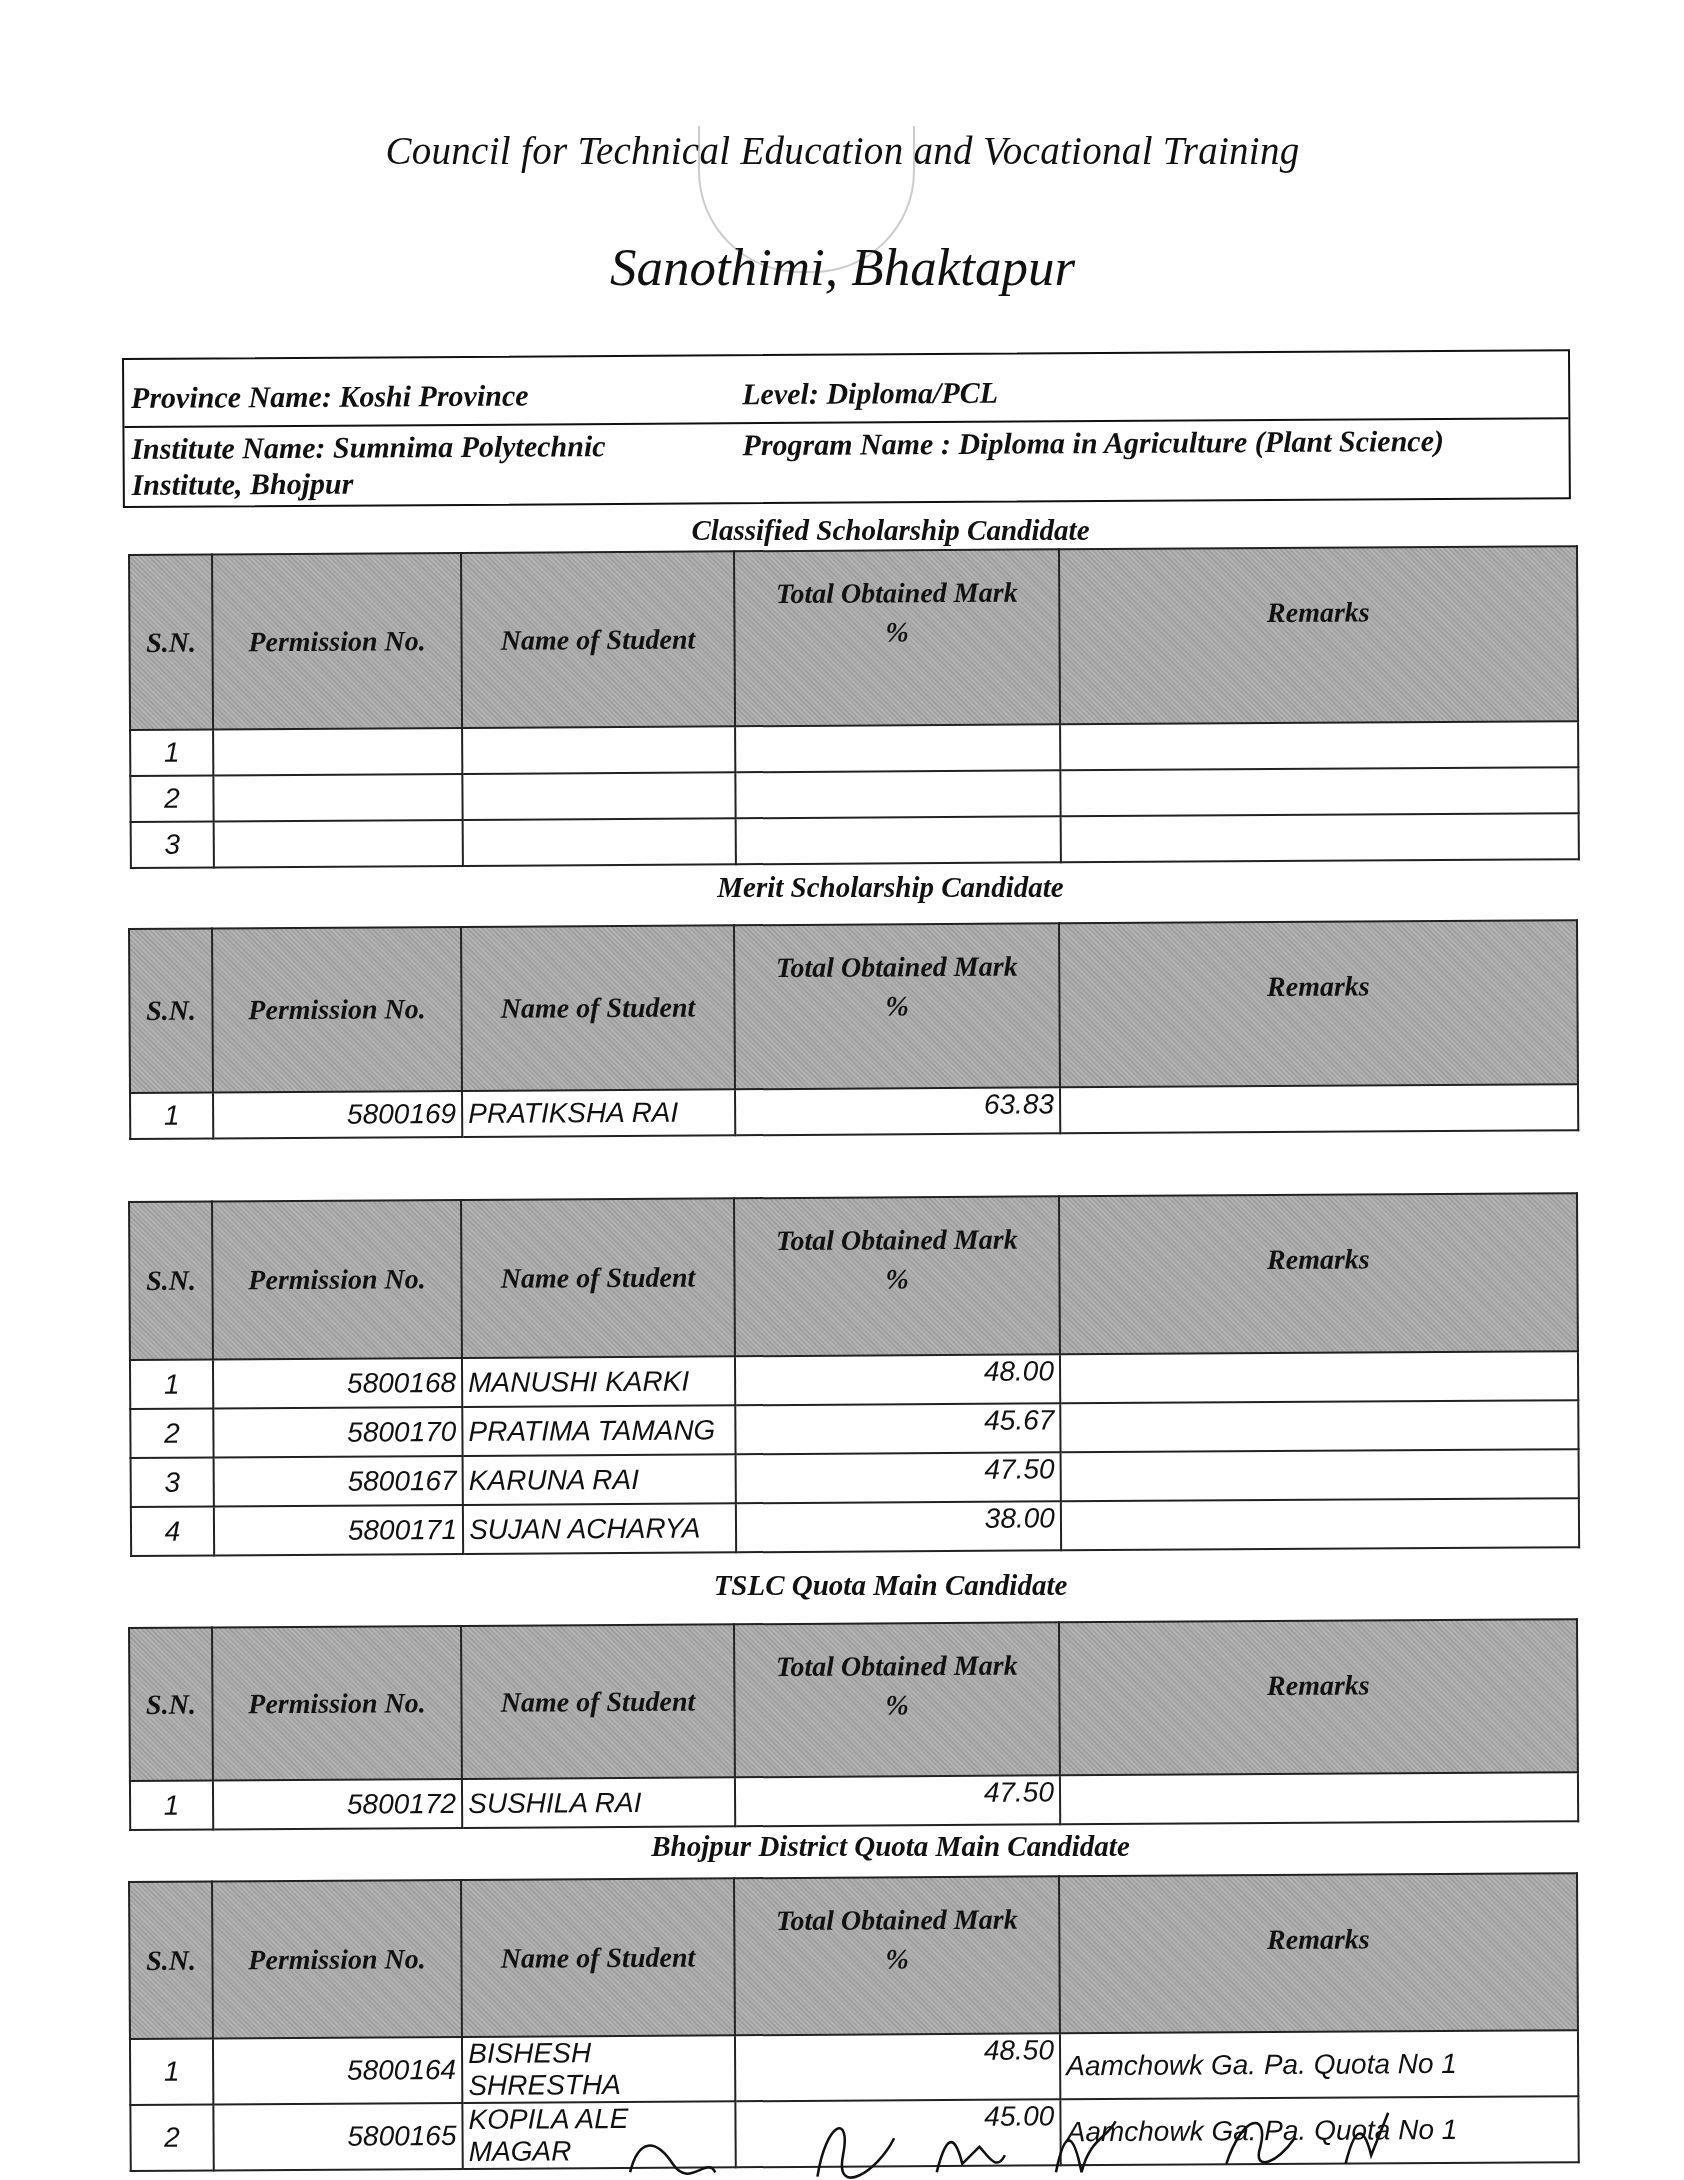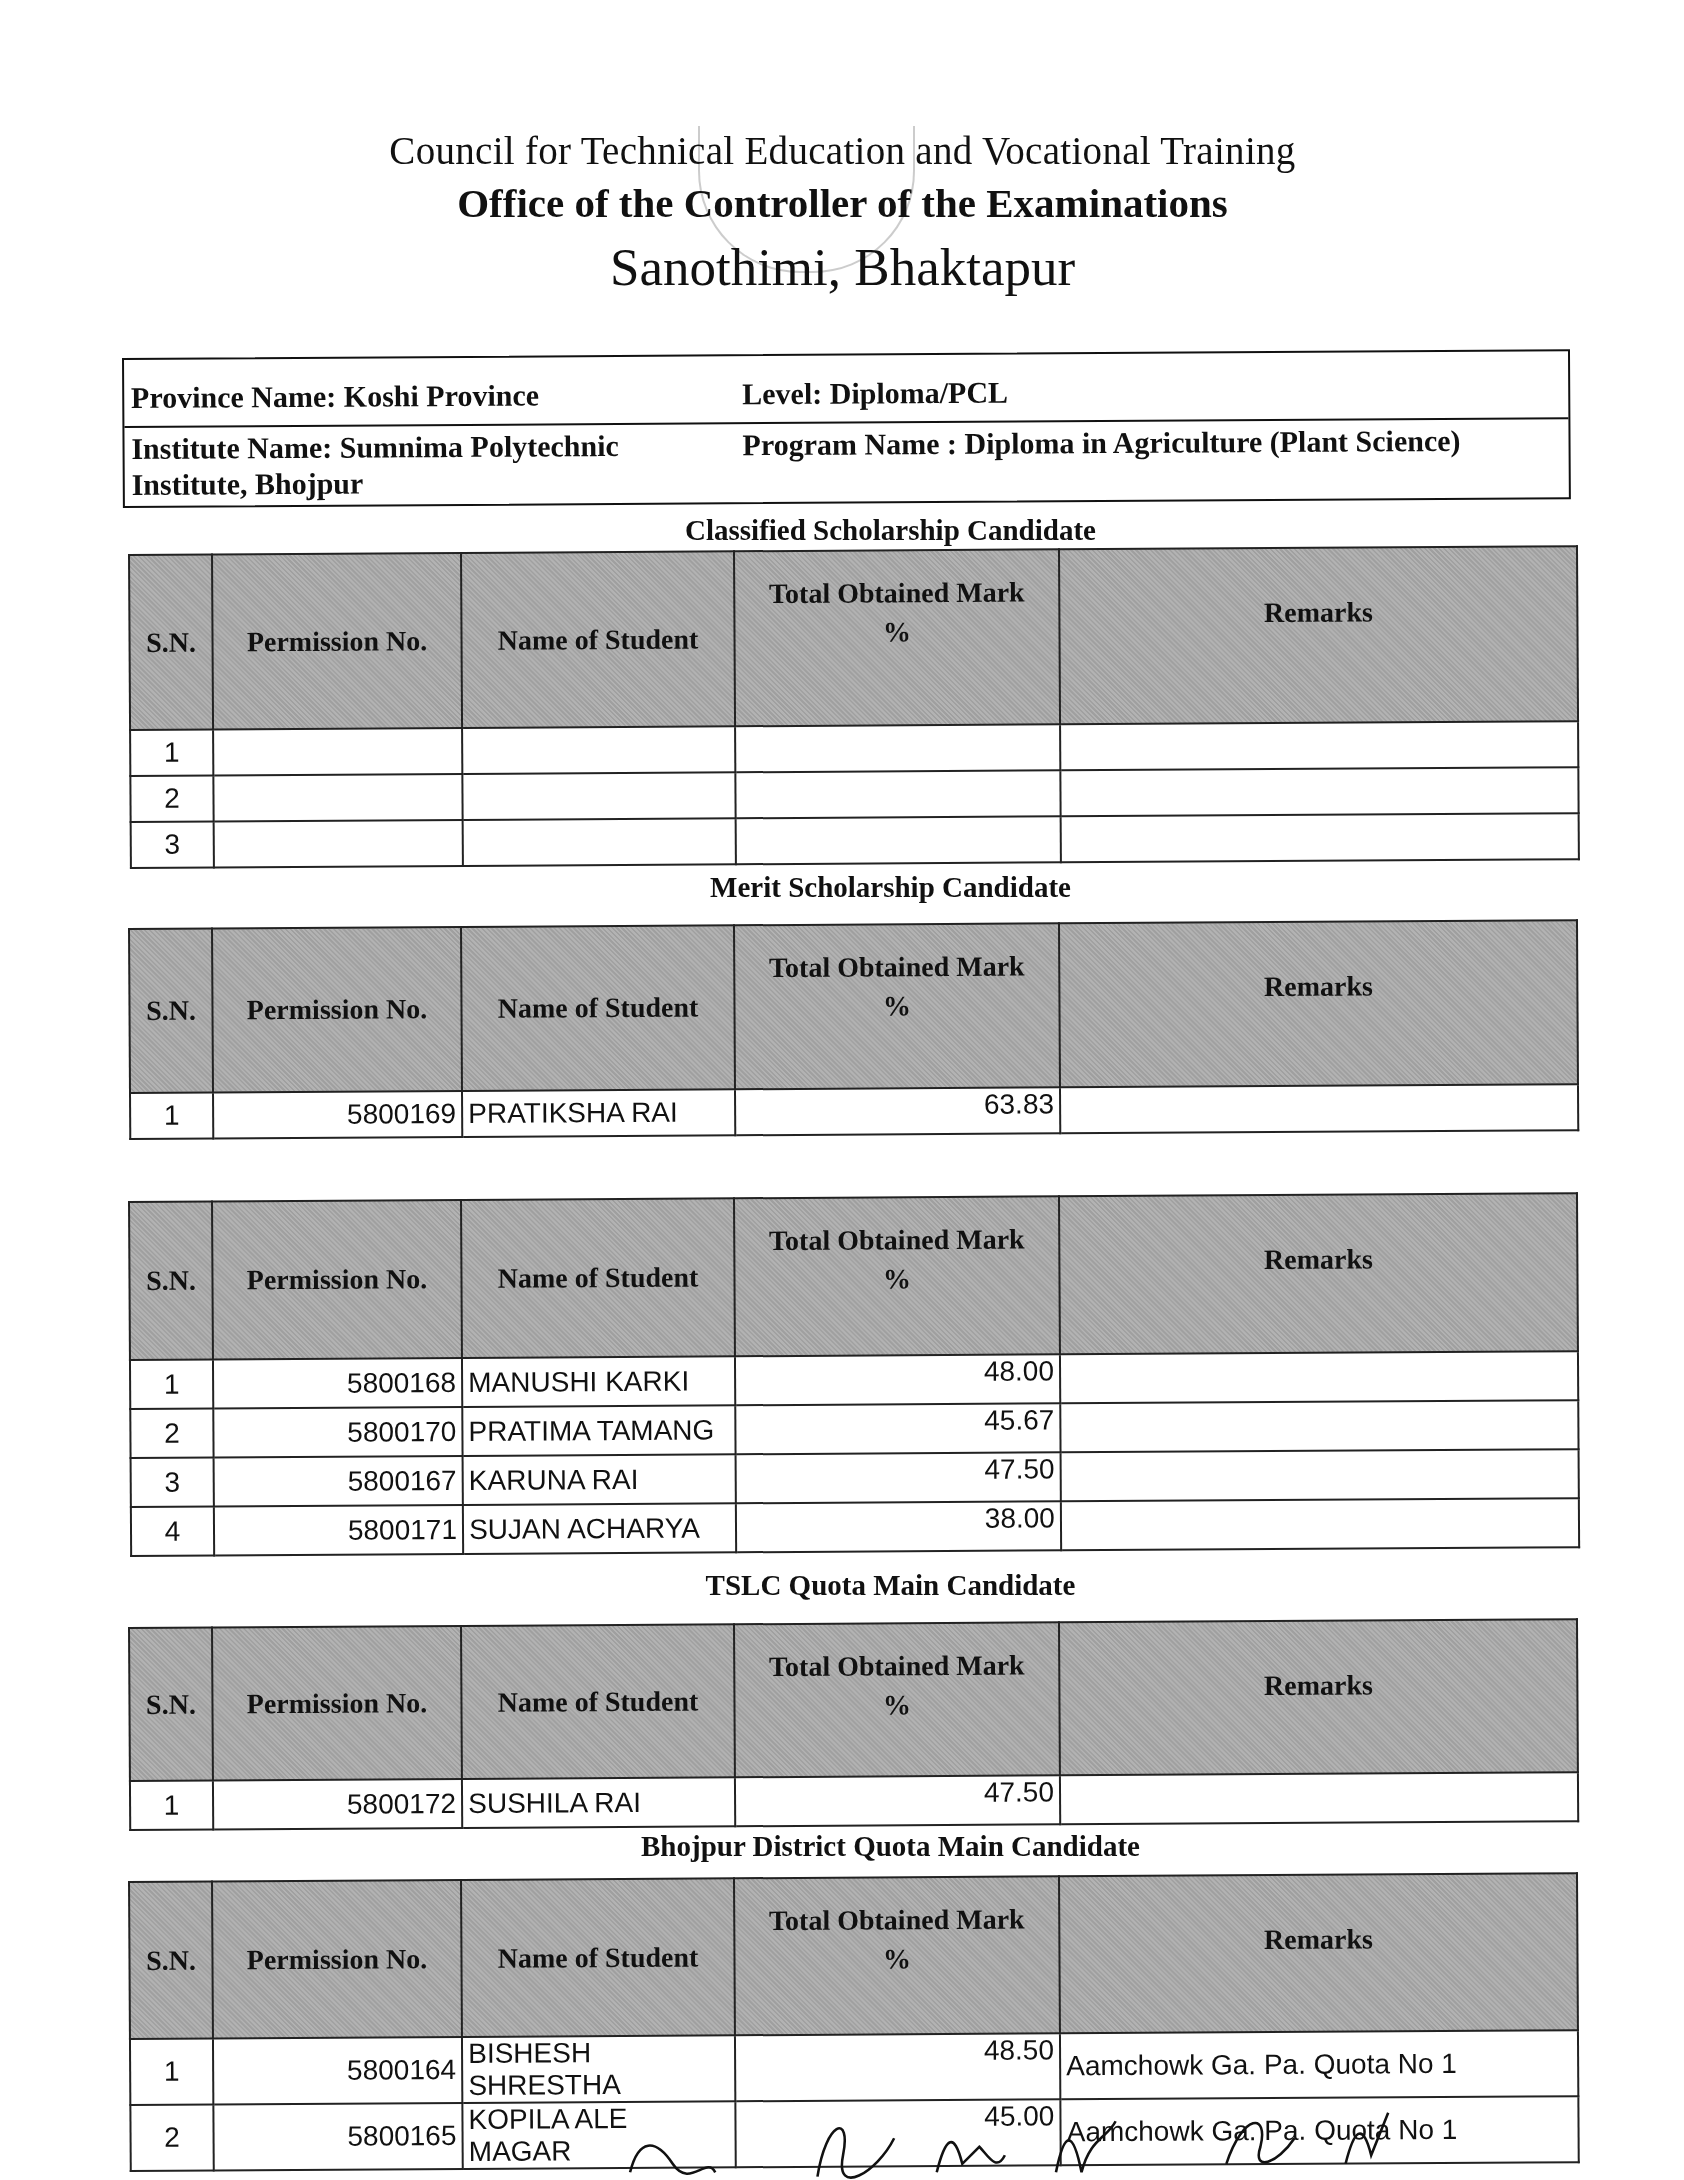--- a/index.html
+++ b/index.html
@@ -1,20 +1,20 @@
 <!DOCTYPE html>
 <html style="font-size:13.6px"><head>
 <meta charset="utf-8">
 <style>
   html, body { margin: 0; padding: 0; background: #ffffff; }
   body {
     width: 1685px; height: 2181px; position: relative; overflow: hidden;
     font-family: "DejaVu Serif", serif; color: #111;
   }
-  .page { position: absolute; left: 0; top: 0; width: 1654px; height: 2181px; }
+  .page { position: absolute; left: 0; top: 0; width: 1654px; height: 2181px; font-style: italic; }
   .hdr { position: absolute; left: 0; width: 1685px; text-align: center; white-space: nowrap; }
   .h1 { top: 128px; font-size: 39px; font-family: "Liberation Serif", serif; letter-spacing: 0.3px; }
   .h2 { top: 179px; font-size: 41px; font-weight: bold; font-family: "Liberation Serif", serif; }
   .h3 { top: 237px; font-size: 53px; font-family: "Liberation Serif", serif; }
   .h4 { top: 300px; font-size: 41px; font-weight: bold; font-family: "Liberation Serif", serif; }
 
   .stamp {
     position: absolute; left: 698px; top: 126px; width: 213px; height: 145px;
     border: 2.6px solid rgba(110,110,110,0.35); border-radius: 0 0 102px 102px;
     border-top: none;
@@ -68,21 +68,20 @@
   .sig { position: absolute; left: 596px; top: 2104px; width: 937px; height: 77px; }
 </style>
 </head>
 <body>
 
 <div class="page">
 
   <div class="stamp"></div>
 
   <div class="hdr h1">Council for Technical Education and Vocational Training</div>
-  <div class="hdr h2">Office of the Controller of the Examinations</div>
   <div class="hdr h3">Sanothimi, Bhaktapur</div>
 
   <div class="info">
     <div class="row r1">
       <span class="c left">Province Name: Koshi Province</span>
       <span class="c right">Level:  Diploma/PCL</span>
     </div>
     <div class="row r2">
       <span class="c left">Institute Name: Sumnima Polytechnic Institute, Bhojpur</span>
       <span class="c right">Program Name : Diploma in Agriculture (Plant Science)</span>

